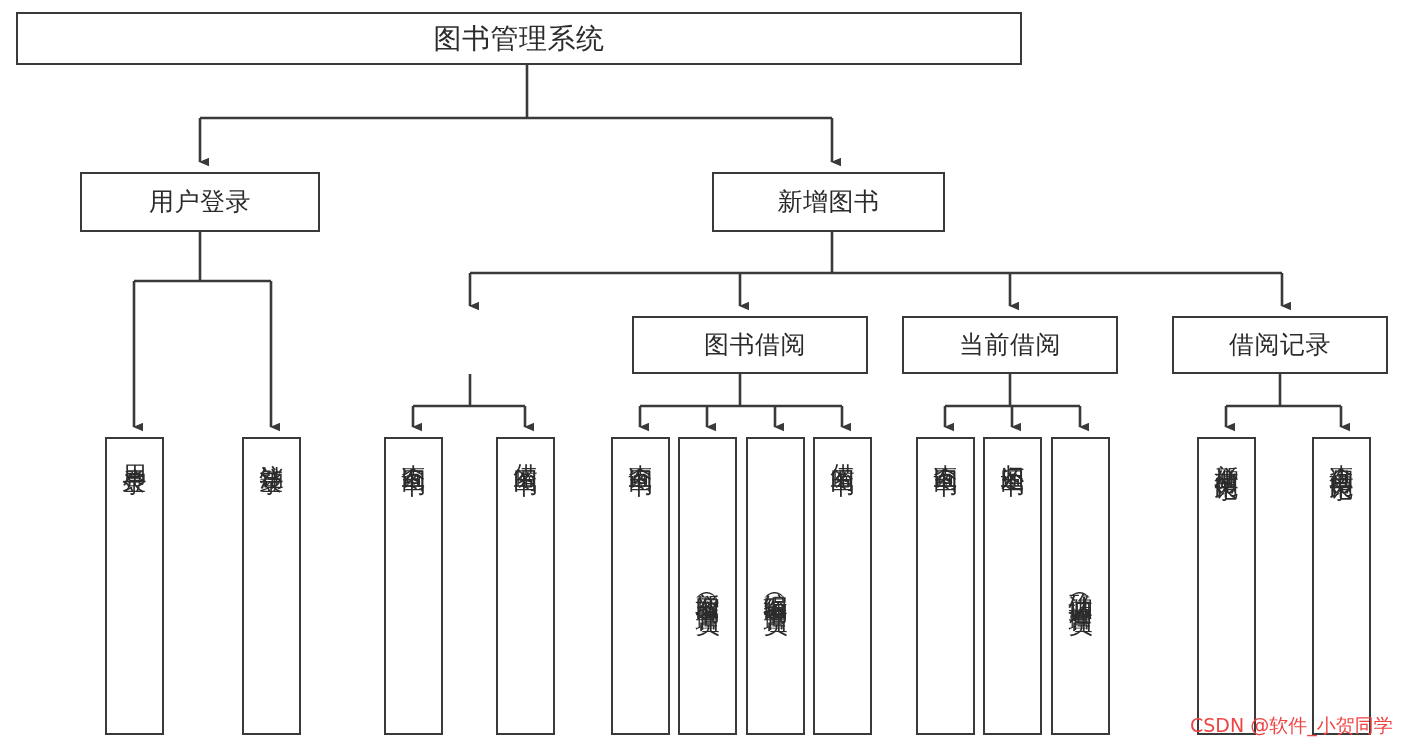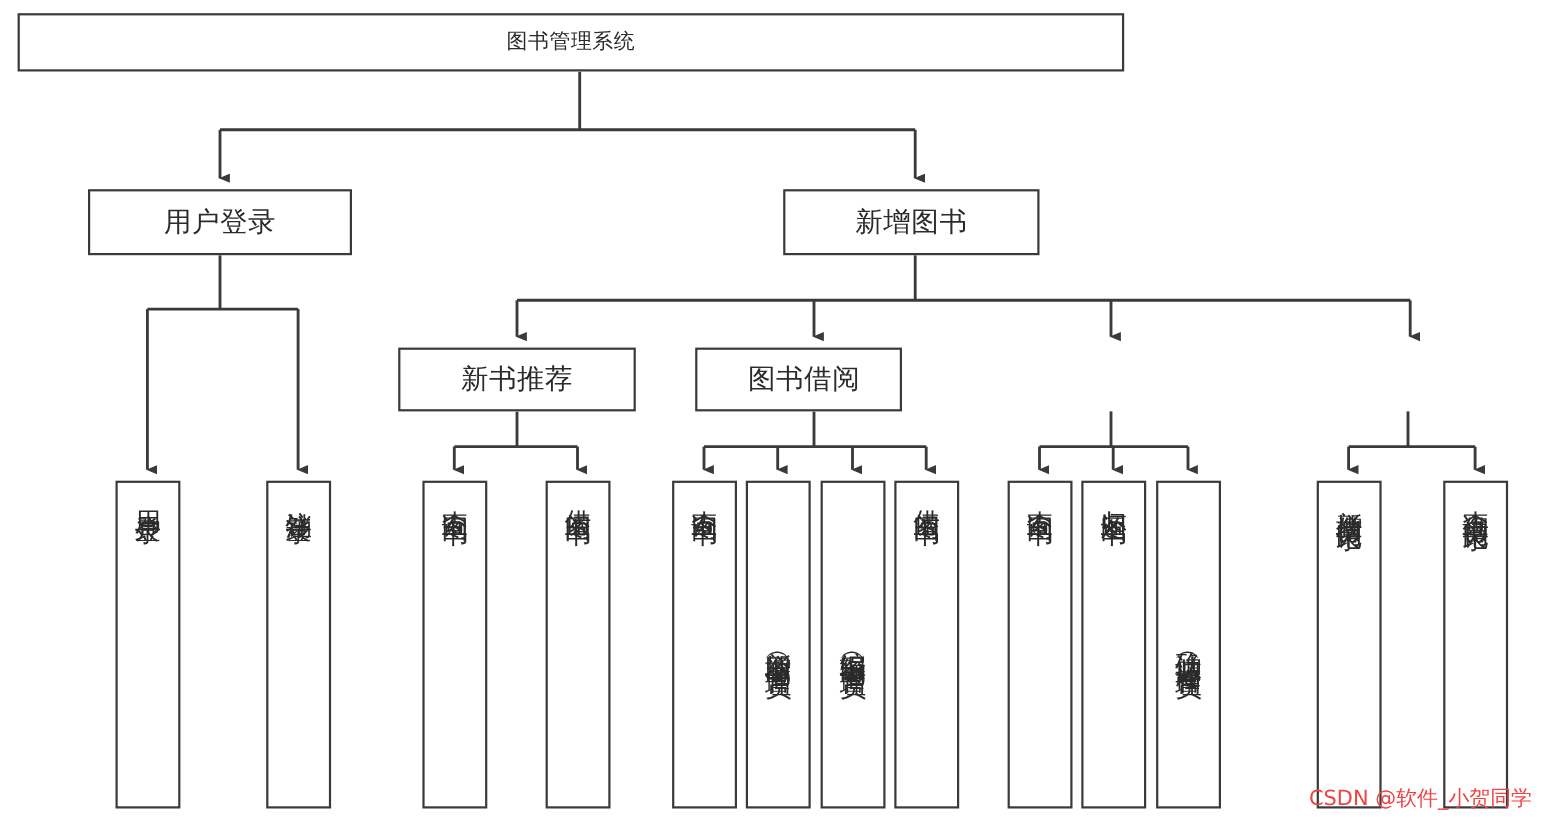--- a/index.html
+++ b/index.html
@@ -38,21 +38,21 @@
     text-align: center;
     line-height: 1.18;
     letter-spacing: 0.5px;
     white-space: nowrap;
   }
   
   .h-node .label {
     font-size: 25px;
   }
   .root .label {
-    font-size: 19px;
+    font-size: 28px;
   }
   
   .v-node {
     align-items: flex-start;
     padding-top: 6px;
   }
   .v-node .label {
     writing-mode: vertical-rl;
     text-orientation: upright;
     font-size: 24px;
@@ -133,25 +133,28 @@
     <span class="label">图书管理系统</span>
   </div>
 
   <div class="node h-node" style="left:80px; top:172px; width:240px; height:60px;">
     <span class="label">用户登录</span>
   </div>
   <div class="node h-node" style="left:712px; top:172px; width:233px; height:60px;">
     <span class="label">新增图书</span>
   </div>
 
-  <div class="node h-node" style="left:362px; top:316px; width:216px; height:58px;">
-    <span class="label">新书推荐</span>
-  </div>
-  <div class="node h-node" style="left:632px; top:316px; width:188px; height:58px;padding-left:10px;">
+  <div class="node h-node" style="left:632px; top:316px; width:236px; height:58px;padding-left:10px;">
     <span class="label">图书借阅</span>
+  </div>
+  <div class="node h-node" style="left:902px; top:316px; width:216px; height:58px;">
+    <span class="label">当前借阅</span>
+  </div>
+  <div class="node h-node" style="left:1172px; top:316px; width:216px; height:58px;">
+    <span class="label">借阅记录</span>
   </div>
 
   <div class="node v-node" style="left:105px; top:437px; width:59px; height:298px;">
     <span class="label">用户登录</span>
   </div>
   <div class="node v-node" style="left:242px; top:437px; width:59px; height:298px;">
     <span class="label">注销登录</span>
   </div>
 
   <div class="node v-node" style="left:384px; top:437px; width:59px; height:298px;">

